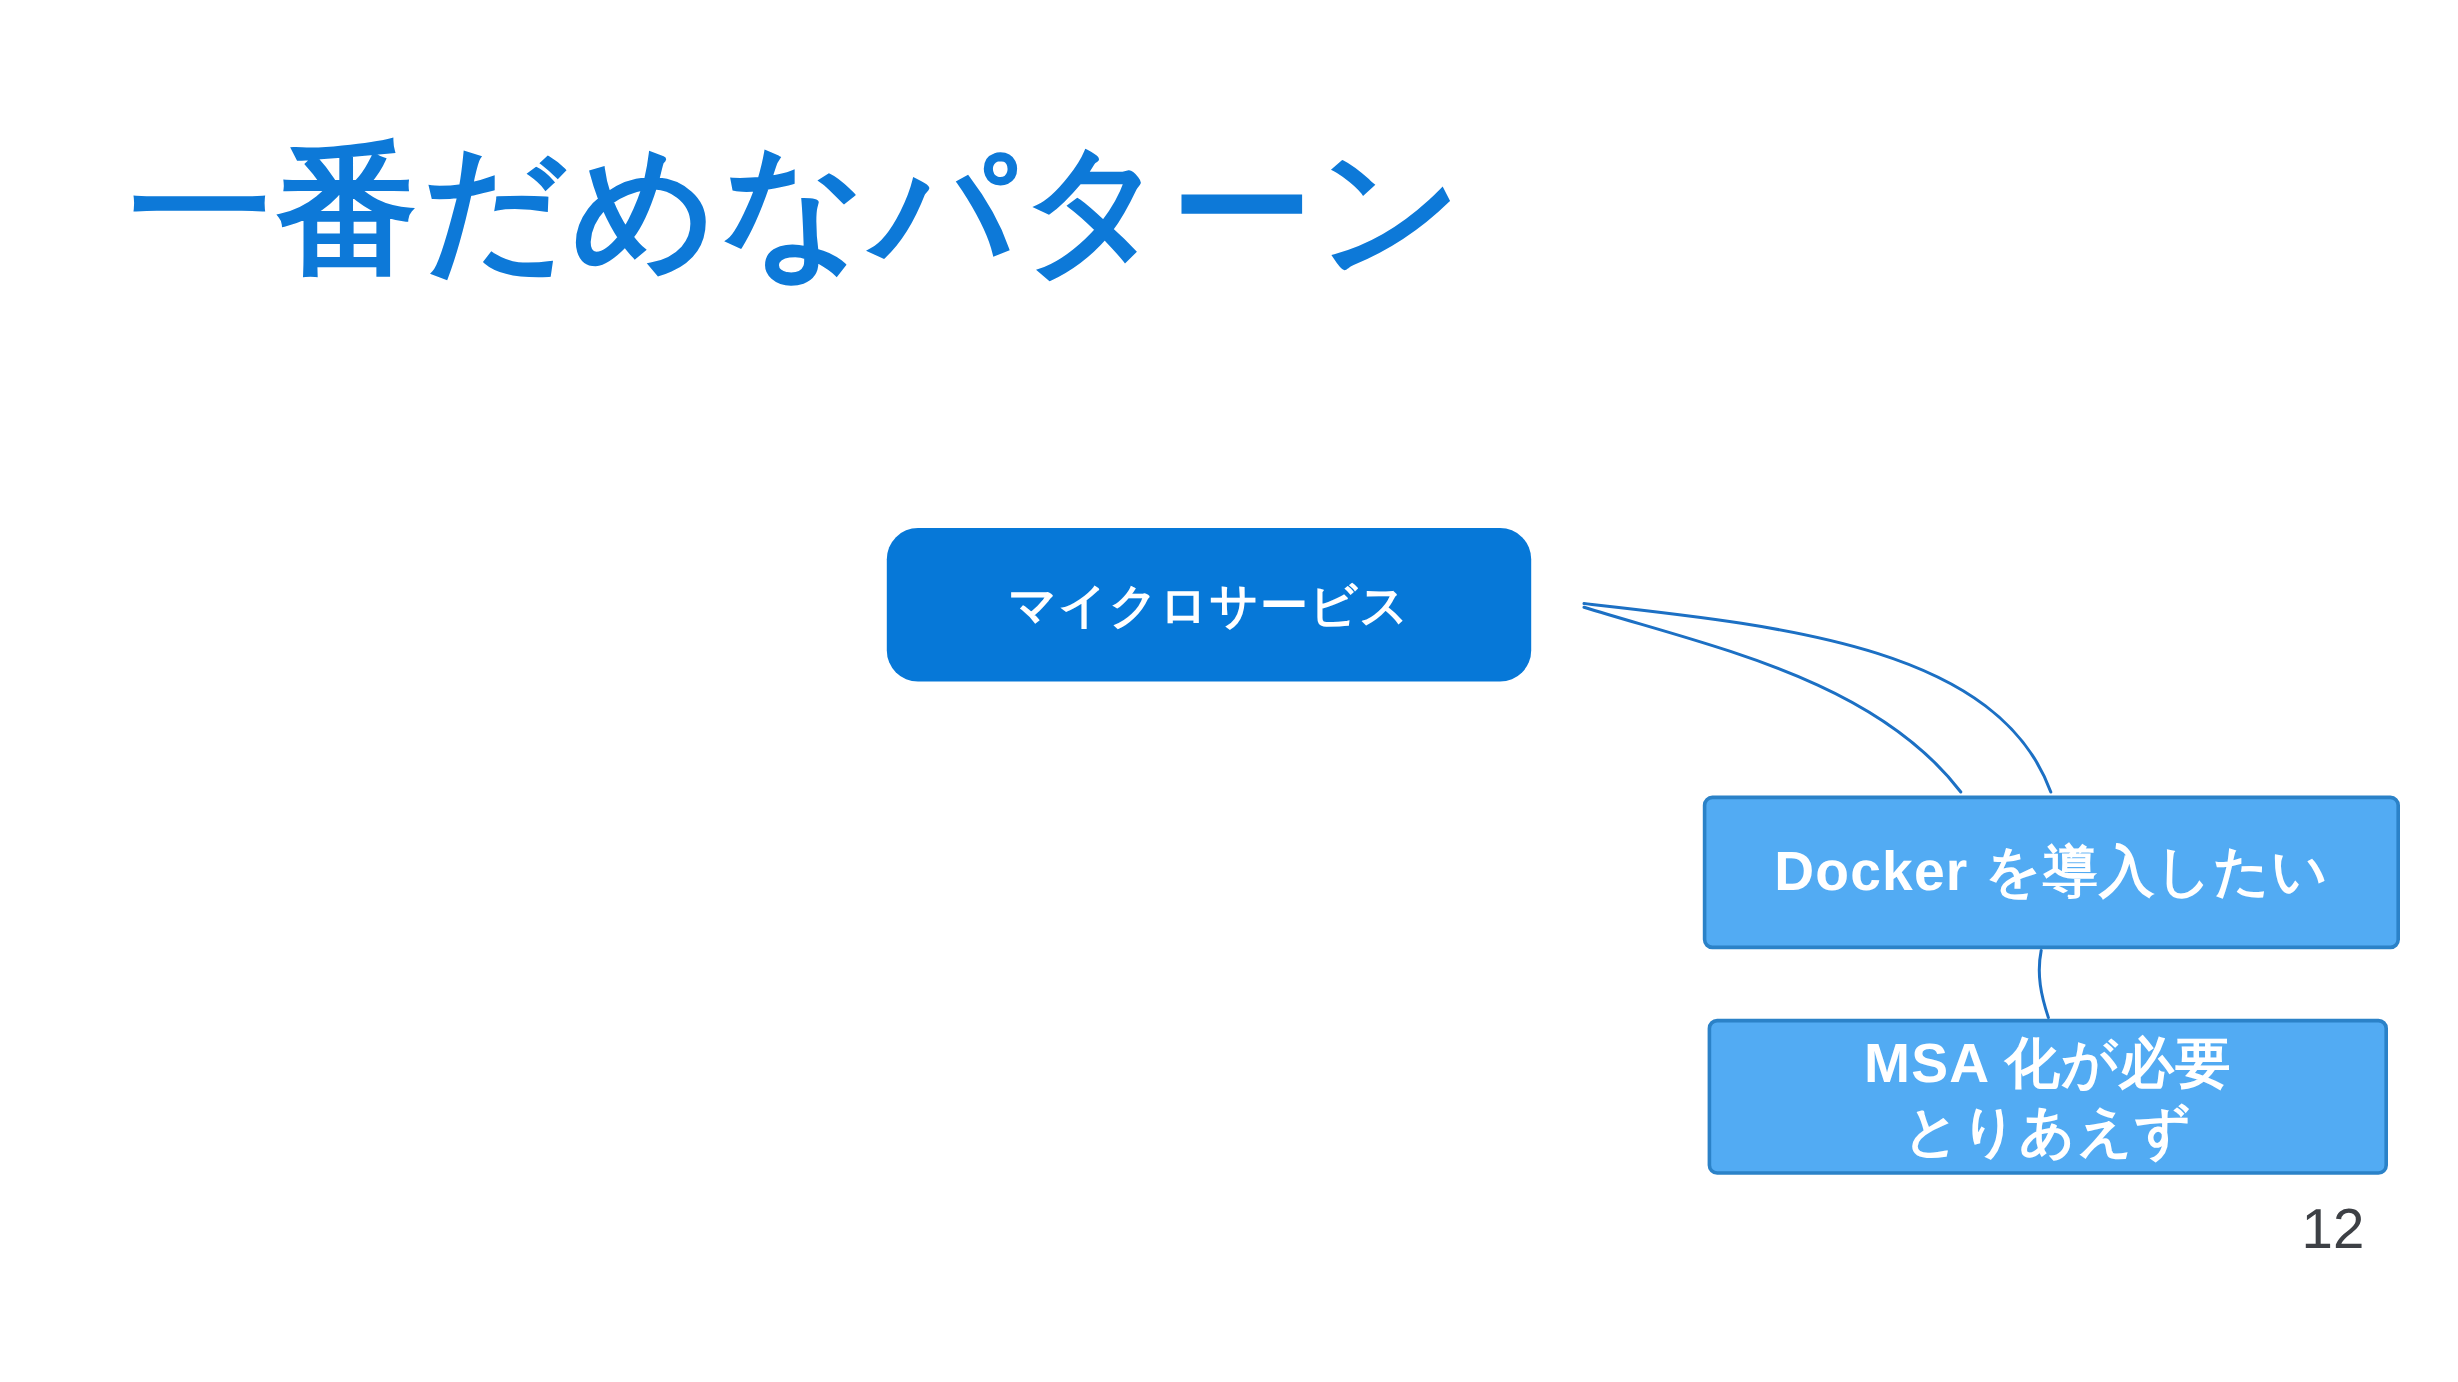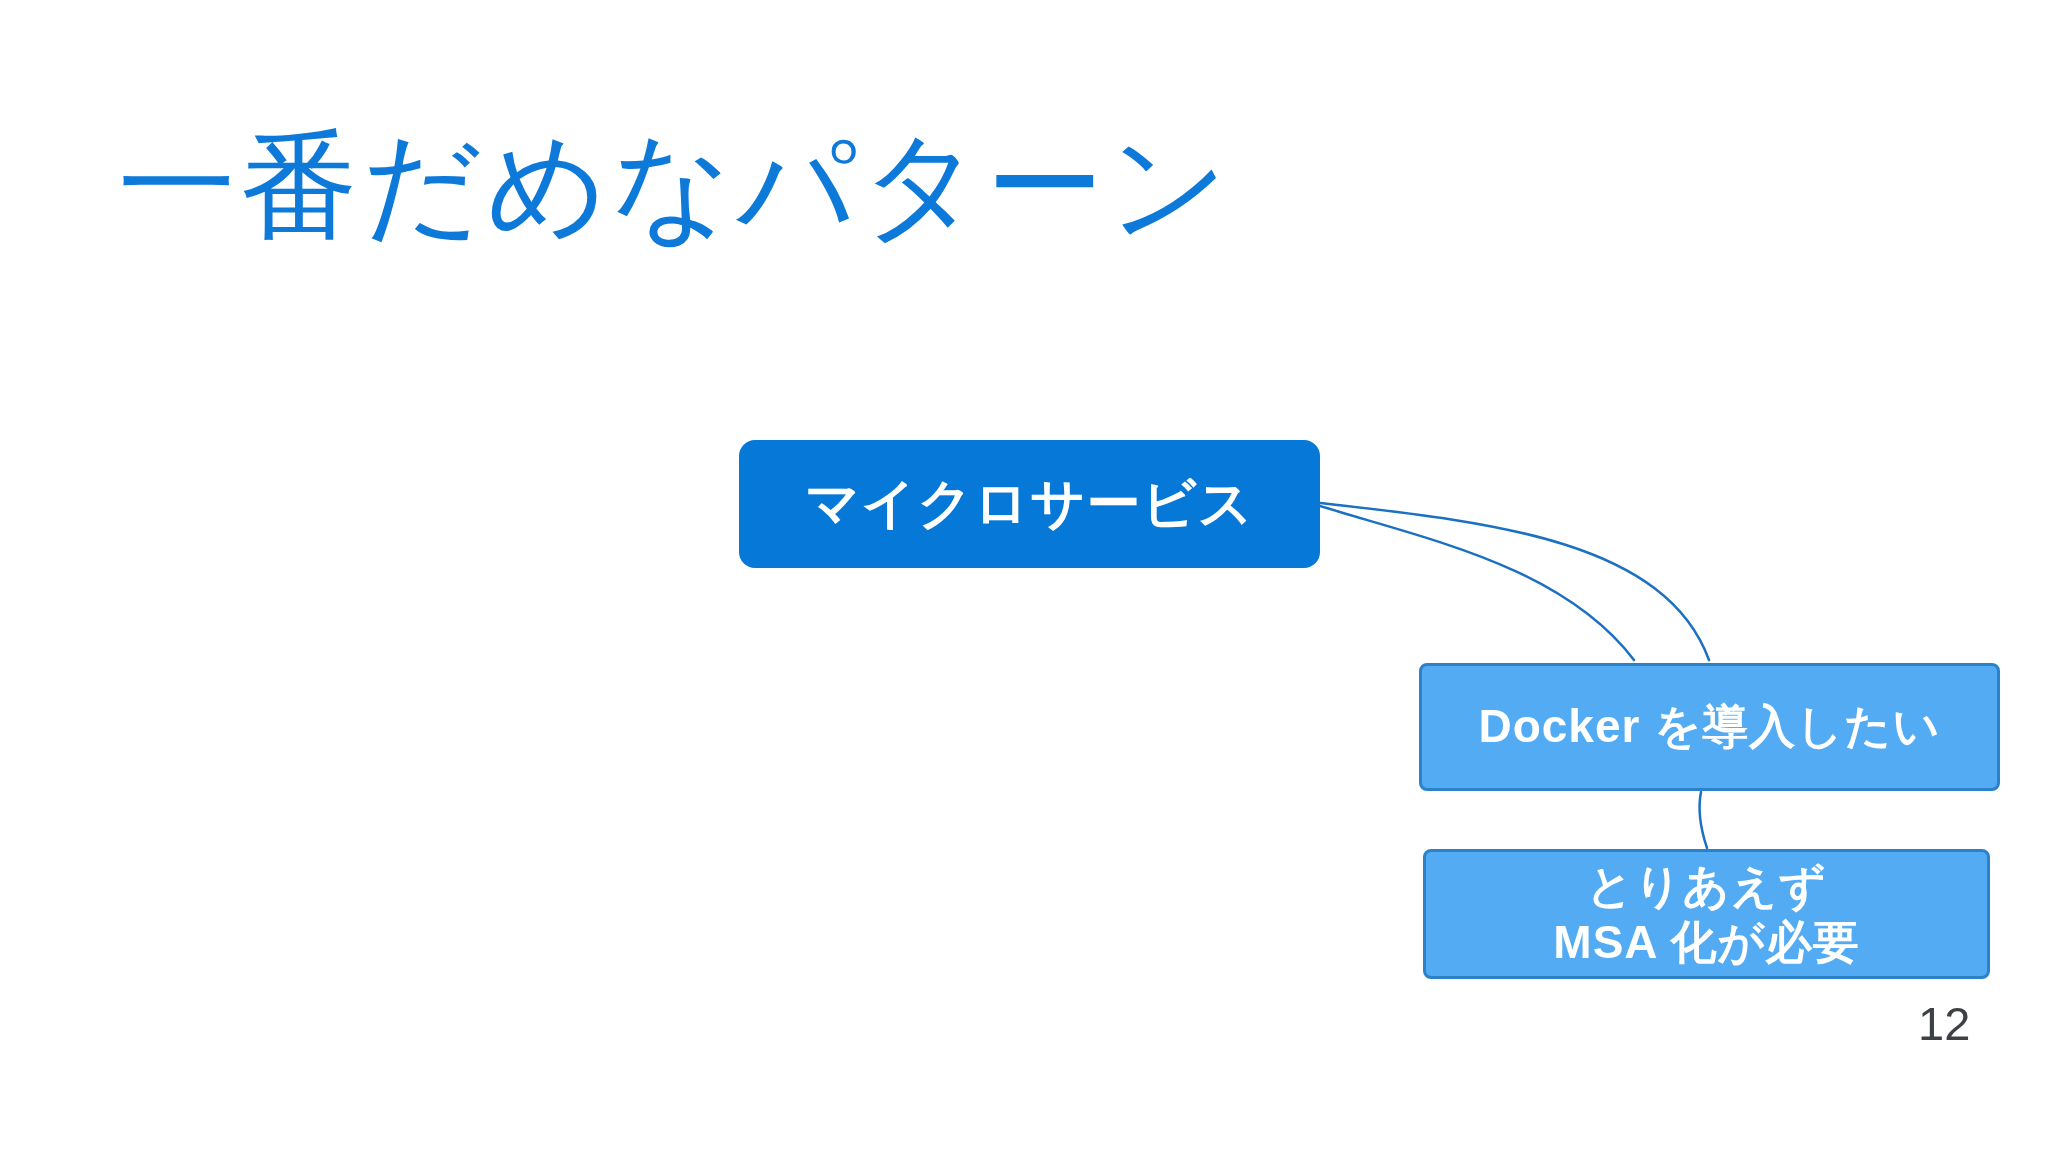--- a/index.html
+++ b/index.html
@@ -12,23 +12,23 @@
     width: 2048px;
     height: 1152px;
     background: var(--background, #ffffff);
     overflow: hidden;
     font-family: "Liberation Sans", "DejaVu Sans", sans-serif;
   }
   .slide-title {
     position: absolute;
     left: 104px;
     top: 104px;
-    margin: 14px;
+    margin: 4px;
     font-size: 118px;
-    font-weight: normal;
+    font-weight: bold;
     letter-spacing: 4px;
     line-height: 1.15;
     color: var(--title-blue, #0d79d8);
     white-space: nowrap;
   }
   .connector-svg {
     position: absolute;
     left: 0;
     top: 0;
     width: 2048px;
@@ -47,25 +47,25 @@
     align-items: center;
     justify-content: center;
     text-align: center;
     font-weight: bold;
     color: var(--root-node-text, #ffffff);
     box-sizing: border-box;
   }
   .node-root {
     left: 739px;
     top: 440px;
-    width: 581px;
+    width: 537px;
     height: 128px;
     background: var(--root-node-fill, #0678d8);
-    border-radius: 16px;
-    font-size: 54px;
+    border-radius: 26px;
+    font-size: 40px;
     letter-spacing: 1px;
   }
   .node-child {
     background: var(--child-node-fill, #52abf3);
     border: 3px solid var(--child-node-border, #2b82c8);
     border-radius: 8px;
     font-size: 46px;
     letter-spacing: 1px;
     color: var(--child-node-text, #ffffff);
   }
@@ -107,19 +107,19 @@
 
   <div class="node node-root">
     <span>マイクロサービス</span>
   </div>
 
   <div class="node node-child node-docker">
     <span>Docker を導入したい</span>
   </div>
 
   <div class="node node-child node-msa">
+    <span>MSA 化が必要</span>
     <span>とりあえず</span>
-    <span>MSA 化が必要</span>
   </div>
 
   <div class="page-number">12</div>
 
 </div>
 
 </body></html>

